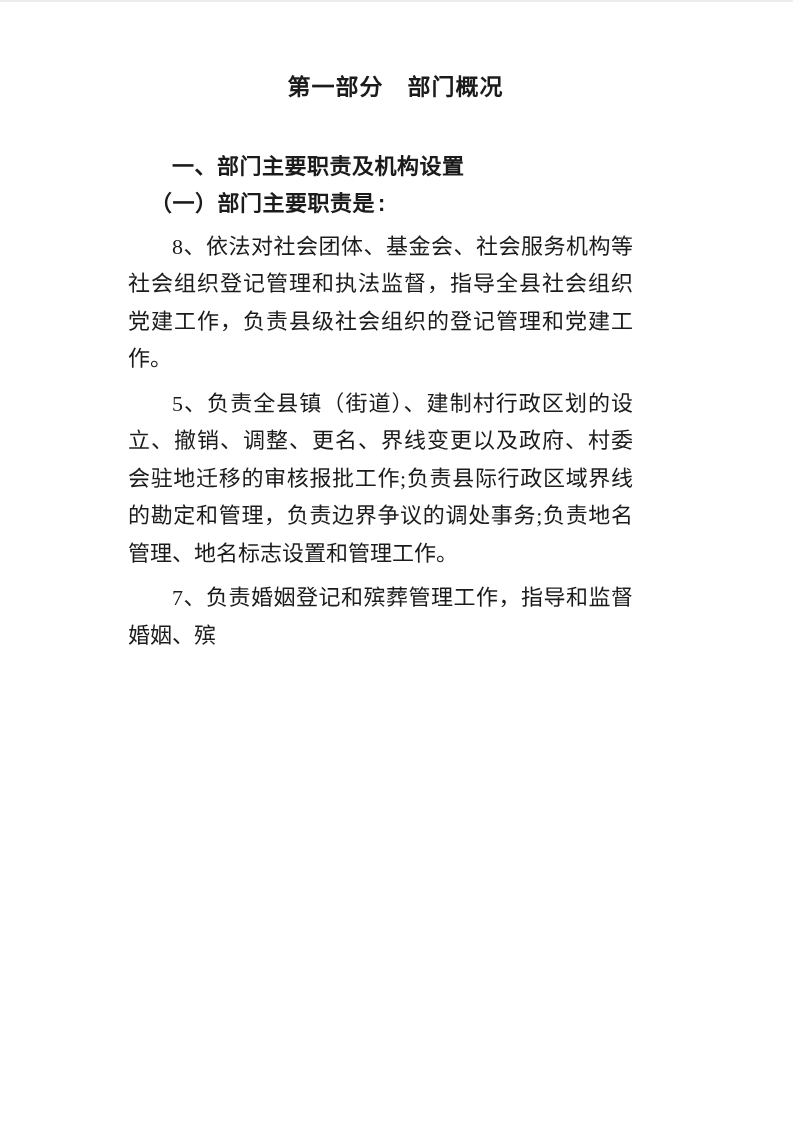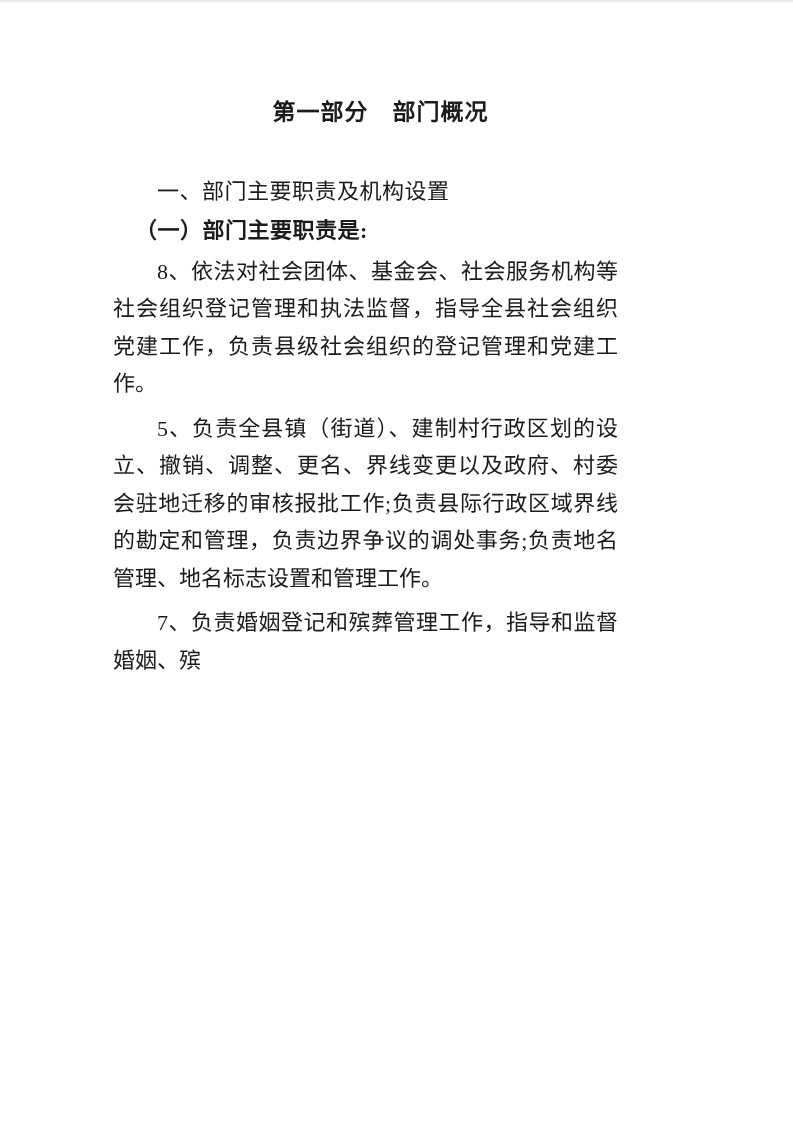--- a/index.html
+++ b/index.html
@@ -13,46 +13,48 @@
     overflow: hidden;
     font-family: "Liberation Serif", "DejaVu Serif", serif;
     color: #1b1b1b;
     border-top: 2px solid #ededed;
     box-sizing: border-box;
   }
   .page {
     box-sizing: border-box;
     width: 721px;
     height: 1120px;
-    padding: 92px 103px 0 113px;
+    padding: 67px 103px 0 113px;
+    margin-left: 15px;
   }
   .doc-title {
     font-size: 23px;
     font-weight: bold;
     line-height: 37.5px;
     text-align: center;
     margin: 0 0 41px 30px;
     letter-spacing: 1px;
     white-space: pre;
   }
   .section-heading {
     font-size: 22px;
-    font-weight: normal;
+    font-weight: bold;
     line-height: 37.5px;
     margin: 0 0 2px 0;
     text-indent: 2em;
     letter-spacing: 0.5px;
   }
   .subsection-heading {
     font-size: 22px;
     font-weight: bold;
     line-height: 37.5px;
     margin: 0 0 3px 0;
     text-indent: 1em;
     letter-spacing: 0.5px;
+    font-family: Liberation Mono, monospace;
   }
   p.body-para {
     font-size: 22px;
     line-height: 37.5px;
     margin: 0 0 7px 0;
     text-indent: 2em;
     text-align: justify;
     text-justify: inter-ideograph;
   }
 </style>

